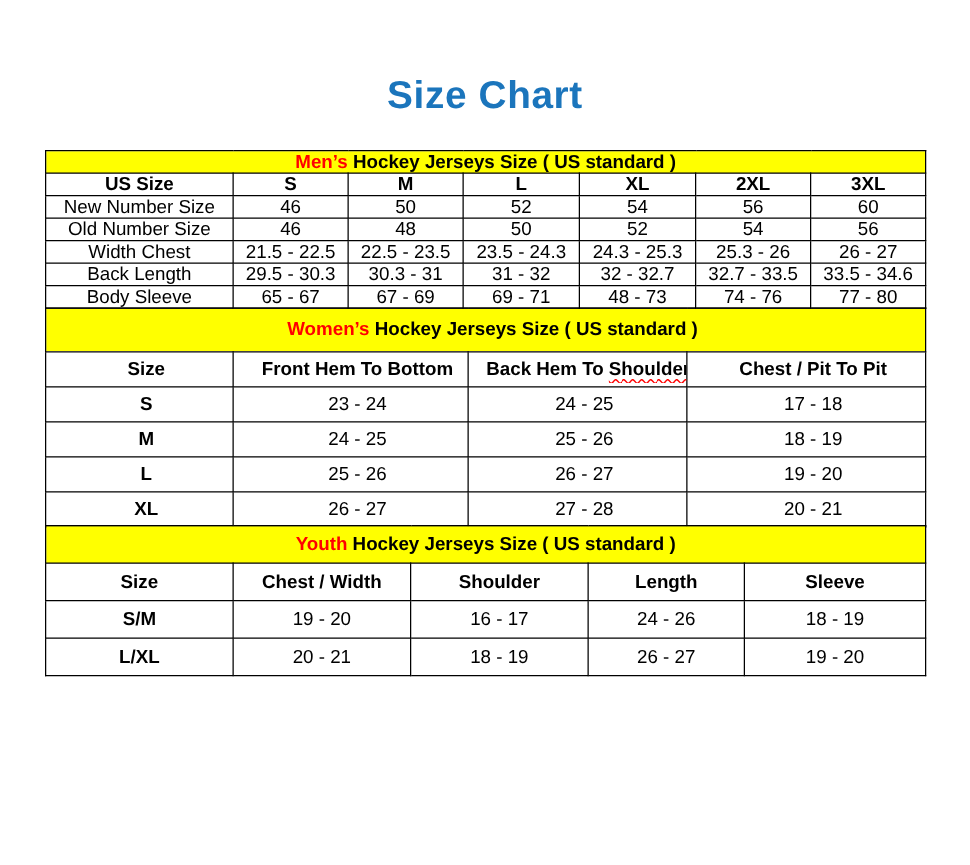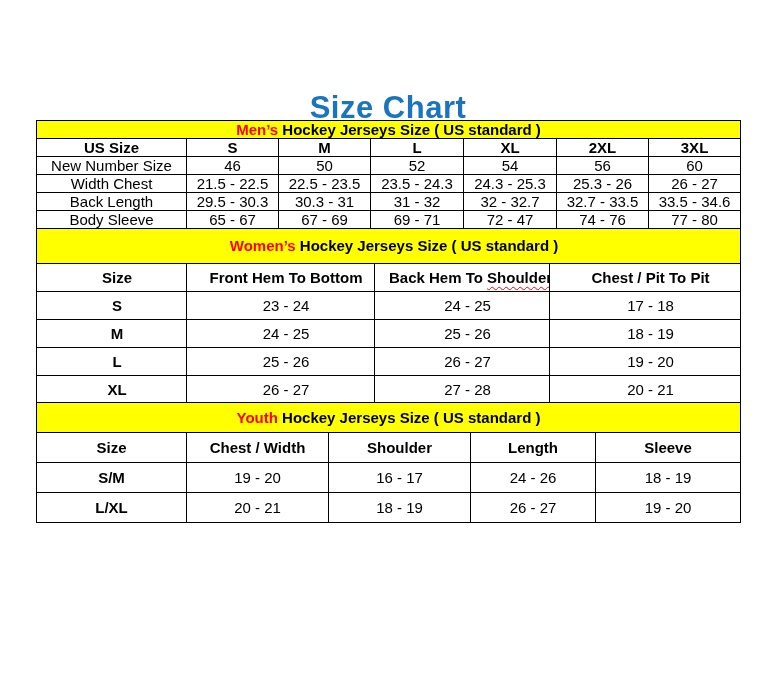--- a/index.html
+++ b/index.html
@@ -13,21 +13,20 @@
   }
   .page-title {
     position: absolute;
     top: 58px; left: 0;
     width: 100%;
     text-align: center;
     font-size: 31px;
     font-weight: bold;
     color: #1B75BC;
     letter-spacing: 0.5px;
-    margin-top: 32px;
   }
   .tables-wrap {
     position: absolute;
     top: 120px; left: 36px;
     width: 704px;
   }
   table.size-table {
     border-collapse: collapse;
     table-layout: fixed;
     width: 704px;
@@ -98,20 +97,29 @@
       <tr>
         <td>New Number Size</td>
         <td>46</td>
         <td>50</td>
         <td>52</td>
         <td>54</td>
         <td>56</td>
         <td>60</td>
       </tr>
       <tr>
+        <td>Old Number Size</td>
+        <td>46</td>
+        <td>48</td>
+        <td>50</td>
+        <td>52</td>
+        <td>54</td>
+        <td>56</td>
+      </tr>
+      <tr>
         <td>Width Chest</td>
         <td>21.5 - 22.5</td>
         <td>22.5 - 23.5</td>
         <td>23.5 - 24.3</td>
         <td>24.3 - 25.3</td>
         <td>25.3 - 26</td>
         <td>26 - 27</td>
       </tr>
       <tr>
         <td>Back Length</td>
@@ -120,21 +128,21 @@
         <td>31 - 32</td>
         <td>32 - 32.7</td>
         <td>32.7 - 33.5</td>
         <td>33.5 - 34.6</td>
       </tr>
       <tr>
         <td>Body Sleeve</td>
         <td>65 - 67</td>
         <td>67 - 69</td>
         <td>69 - 71</td>
-        <td>72 - 47</td>
+        <td>48 - 73</td>
         <td>74 - 76</td>
         <td>77 - 80</td>
       </tr>
     </tbody>
   </table>
 
   <table class="size-table womens">
     <colgroup>
       <col style="width:150px">
         <col style="width:188px">

